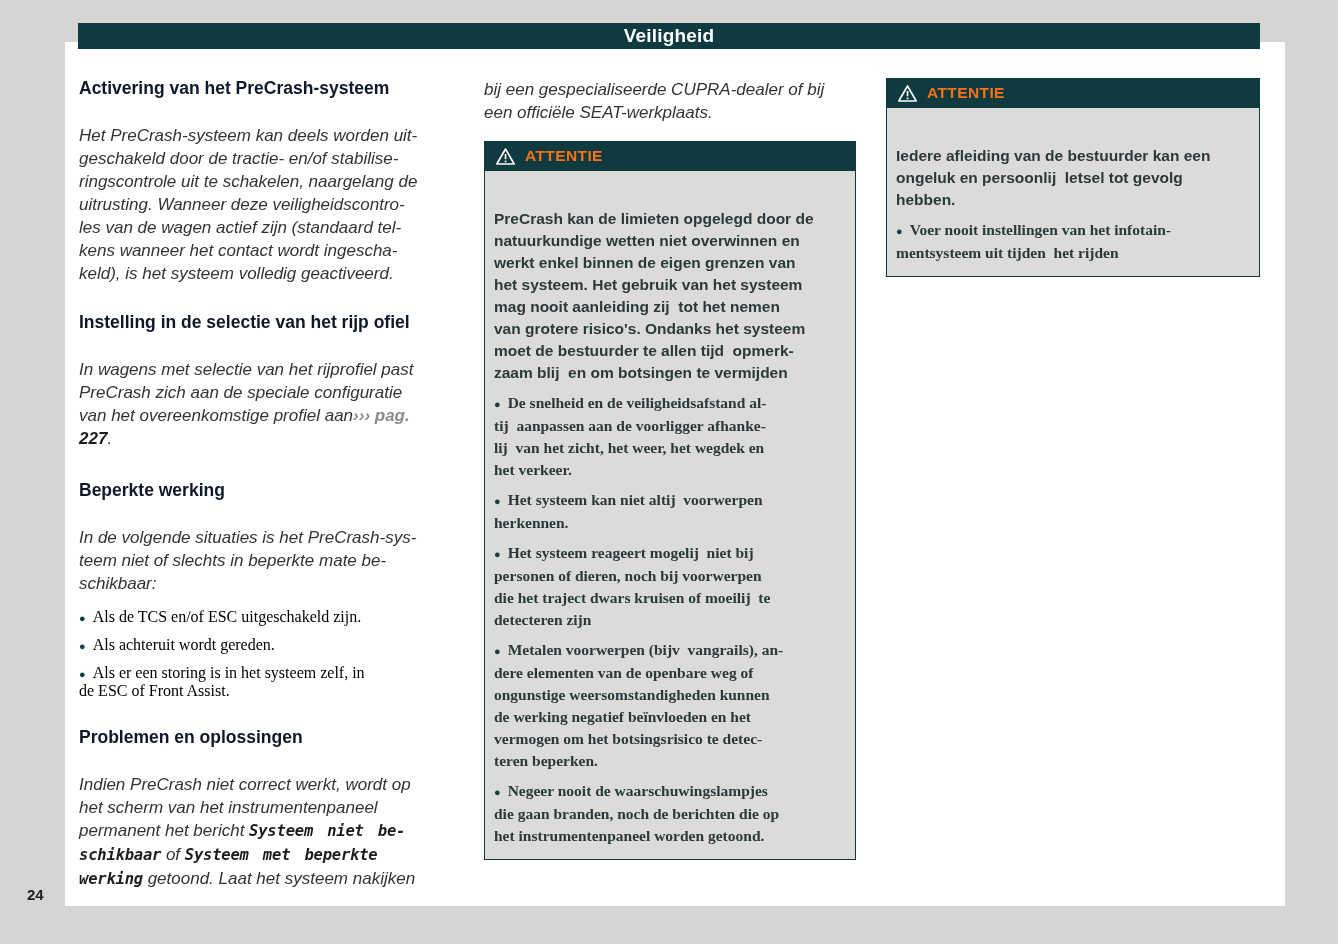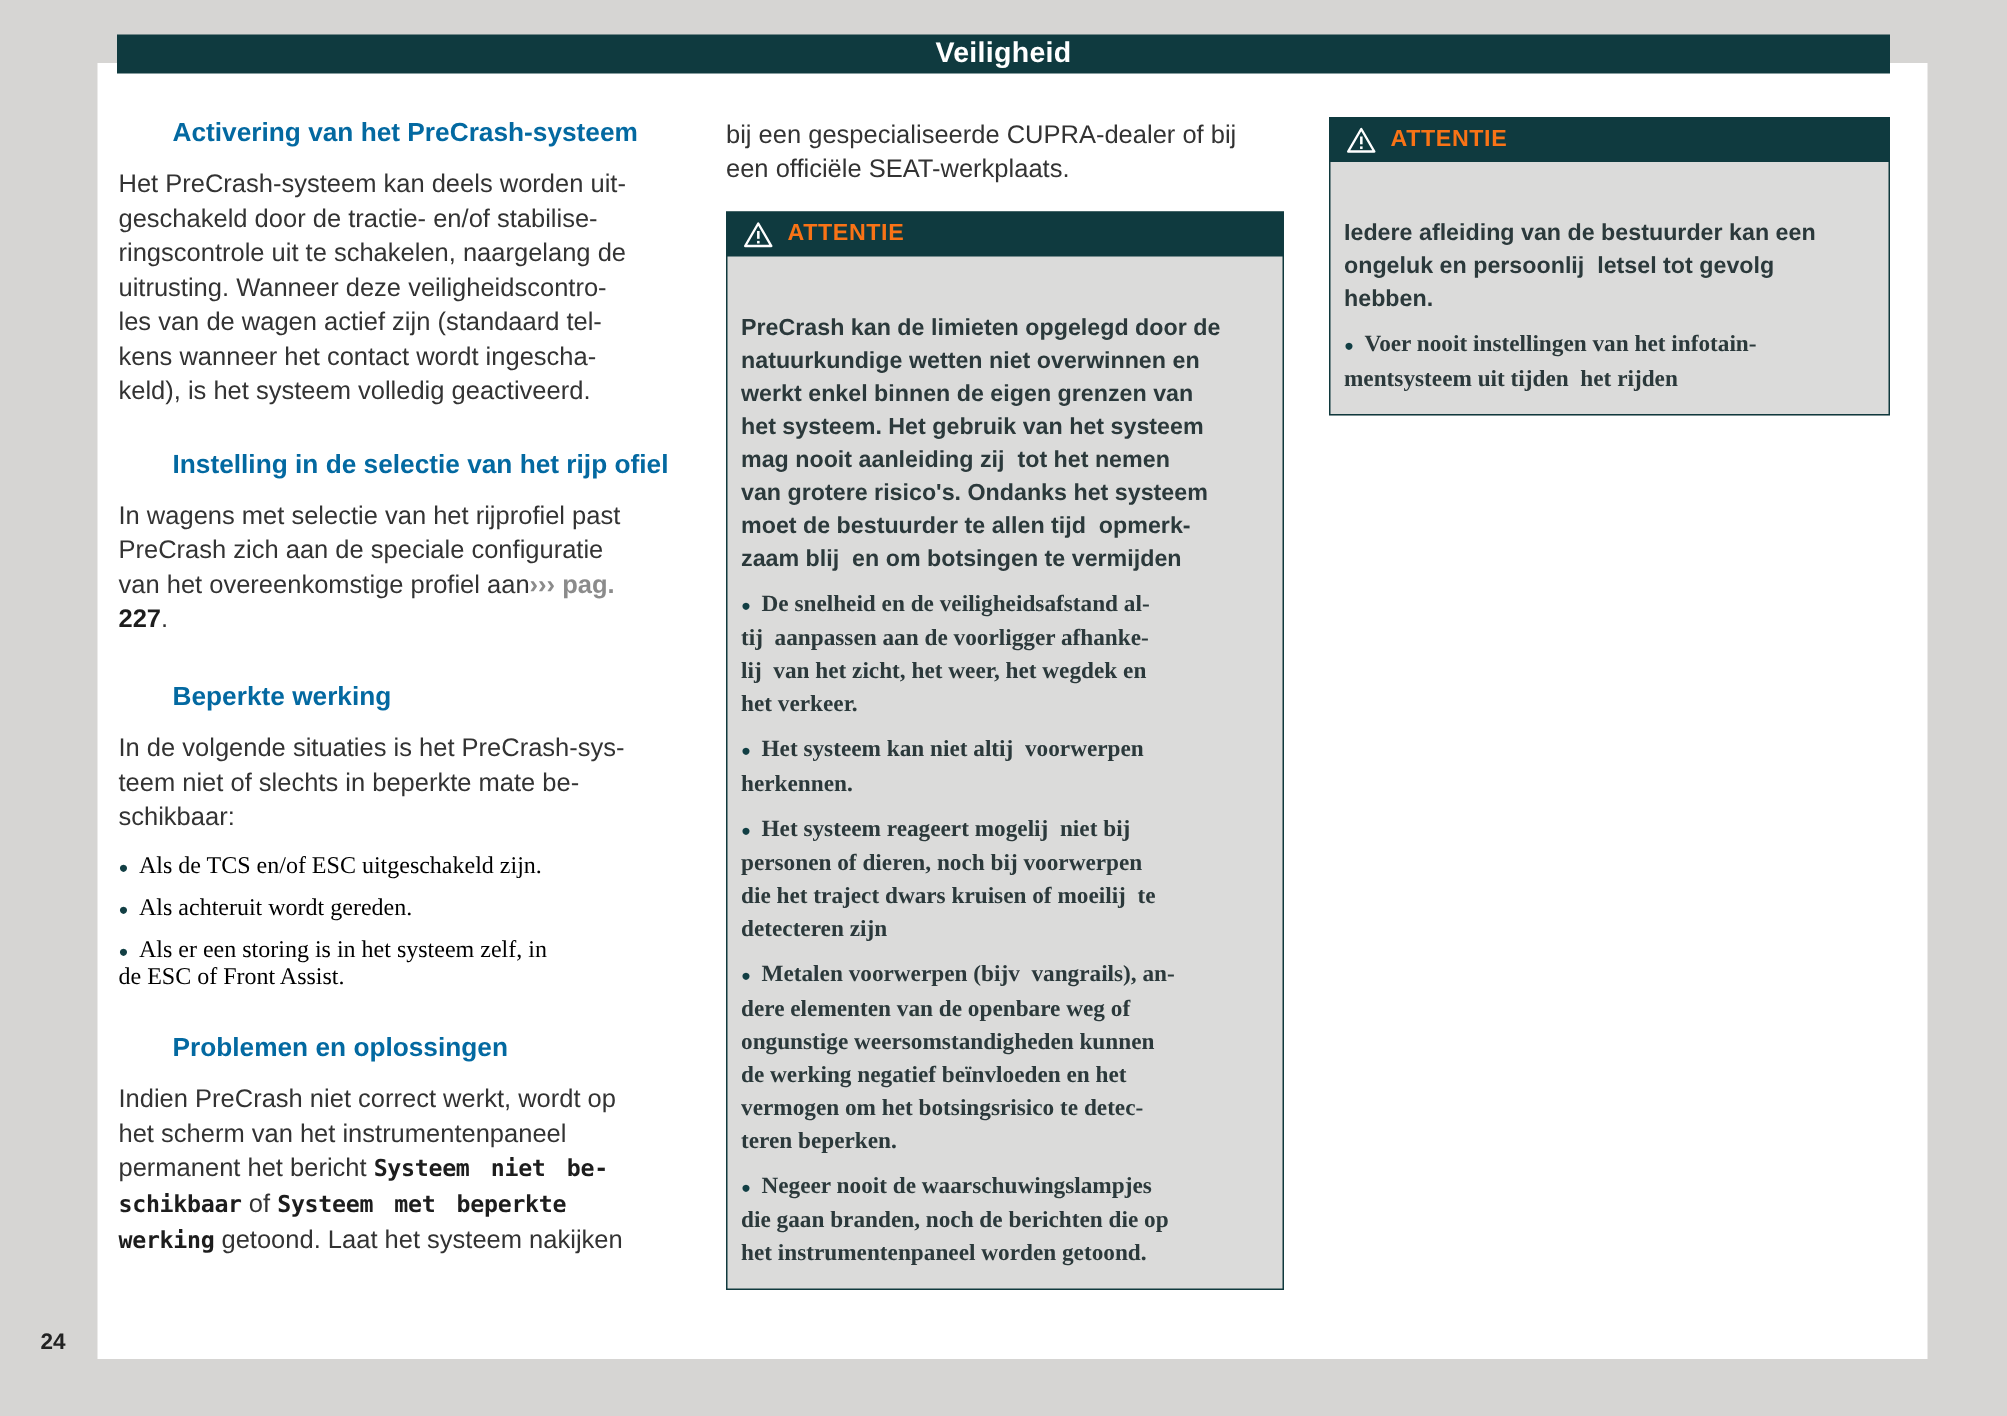--- a/index.html
+++ b/index.html
@@ -23,28 +23,27 @@
   }
   .page-number{
     position:absolute;left:27px;top:886px;
     font-size:15px;font-weight:bold;color:#222222;z-index:2;
   }
   .col{position:absolute;top:36px;}
   .col1{left:14px;width:386px;}
   .col2{left:419px;width:372px;}
   .col3{left:821px;width:374px;}
 
-  .t{white-space:pre-wrap;}
+  .t{white-space:pre-wrap;font-style:italic;}
   .sec-title{
-    font-size:17.5px;font-weight:bold;color:#0369a1;line-height:21px;
+    font-size:17.5px;font-weight:bold;color:#0f172a;line-height:21px;
     white-space:nowrap;
-    margin-left:36px;
   }
   .body-text{
-    font-size:17px;color:#333333;line-height:23px;margin-top:12px;
+    font-size:17px;color:#333333;line-height:23px;margin-top:25px;
   }
   .gap-sec{margin-top:27px;}
   .bullets{margin-top:13px;font-family:Liberation Serif, serif;}
   .bullet{margin-top:10px;}
   .bullet:first-child{margin-top:0;}
   .dot{color:#123f44;margin-right:7px;font-size:16px;}
   .bullet-text{white-space:pre-wrap;}
 
   .rt-r{}
   .rt-g{color:#8b8b8b;font-weight:bold;}

